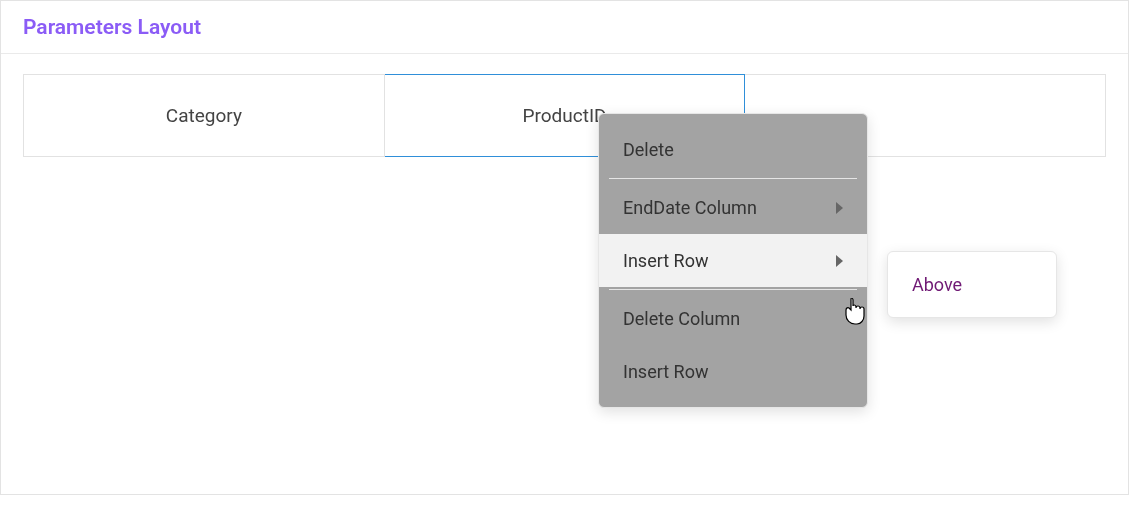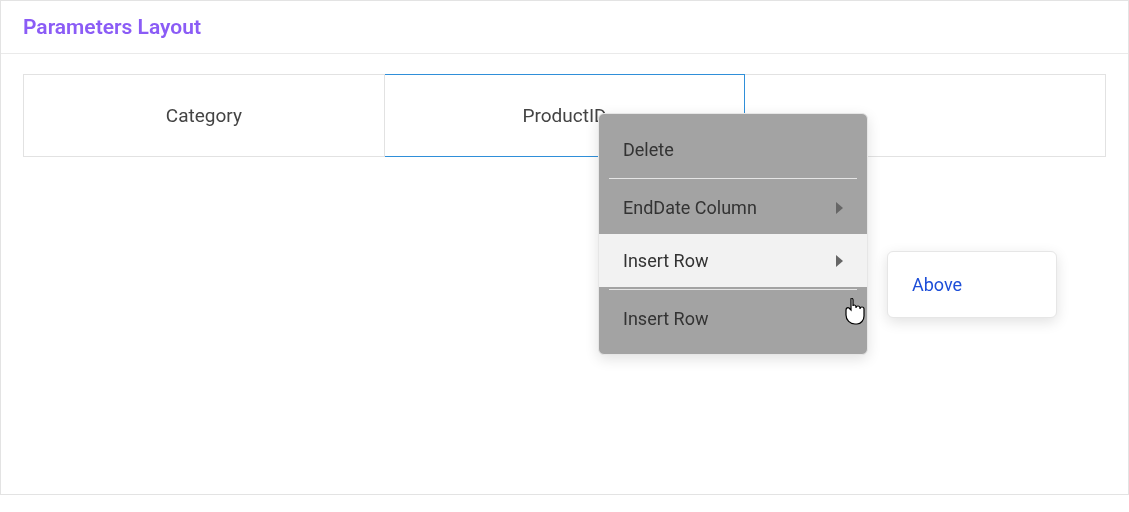--- a/index.html
+++ b/index.html
@@ -85,21 +85,21 @@
     }
     .submenu {
       position: absolute;
       background: #fff;
       border: 1px solid #e6e6e6;
       border-radius: 6px;
       box-shadow: 0 4px 14px rgba(0,0,0,0.12);
       padding: 6px 0;
       min-width: 170px;
       font-size: 18px;
-      color: #1d4ed8;
+      color: #701a75;
     }
     .submenu .menu-item {
       padding: 16px 24px;
     }
     .arrow-icon {
       width: 0;
       height: 0;
       border-top: 6px solid transparent;
       border-bottom: 6px solid transparent;
       border-left: 7px solid #666;
@@ -137,20 +137,23 @@
       <div class="menu-item">
         <span>EndDate Column</span>
         <span class="arrow-icon"></span>
       </div>
       <div class="menu-item hovered">
         <span>Insert Row</span>
         <span class="arrow-icon"></span>
       </div>
       <div class="divider"></div>
       <div class="menu-item">
+        <span>Delete Column</span>
+      </div>
+      <div class="menu-item">
         <span>Insert Row</span>
       </div>
     </div>
 
     <div class="submenu" style="left:886px; top:197px;">
       <div class="menu-item">
         <span>Above</span>
       </div>
     </div>
 

